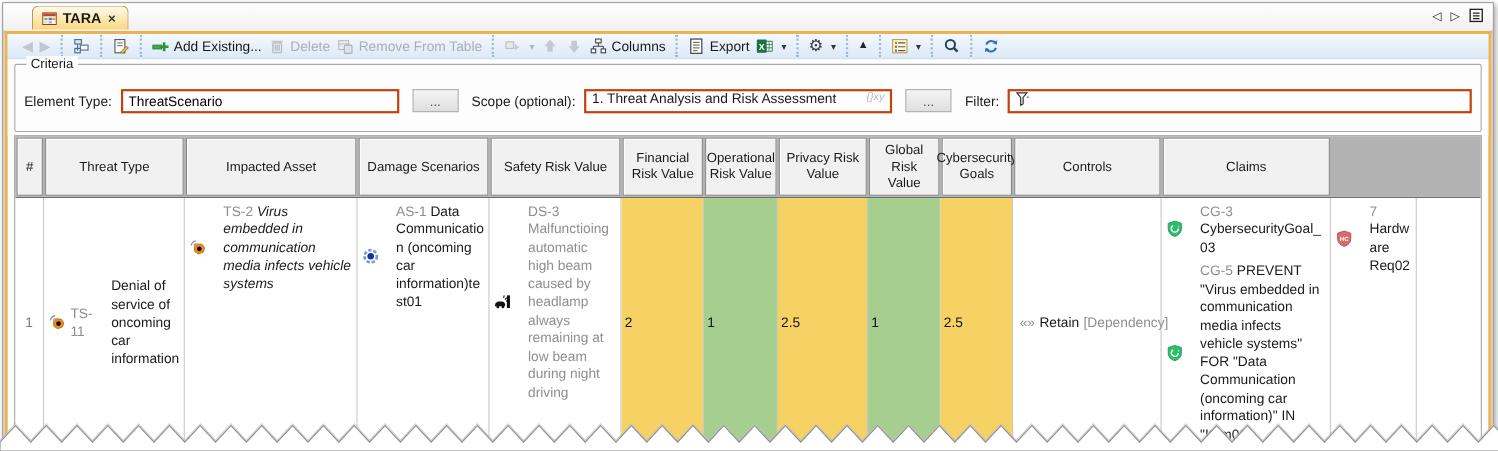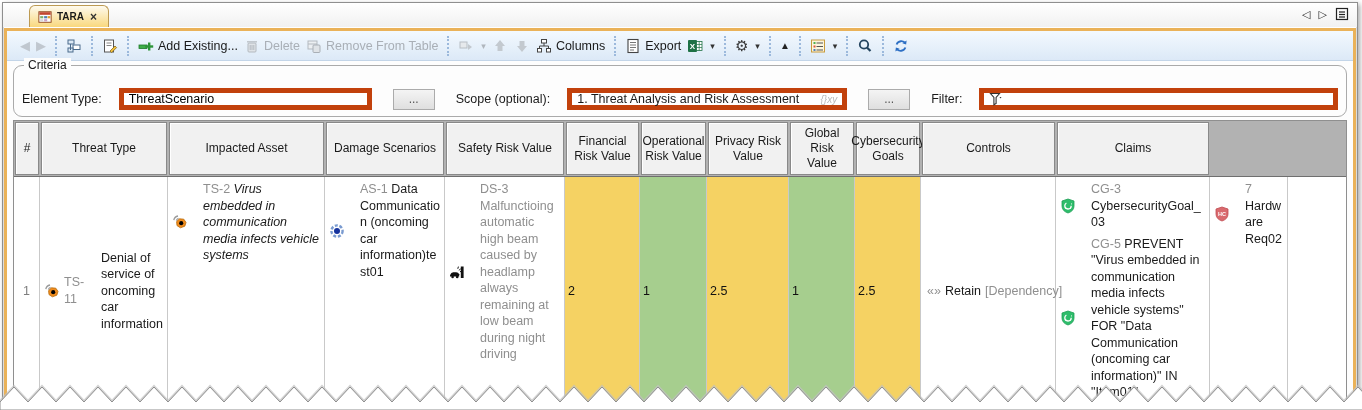--- a/index.html
+++ b/index.html
@@ -4,21 +4,21 @@
 <style>
   * { margin:0; padding:0; box-sizing:border-box; }
   html,body { width:1362px; height:410px; background:#fff; font-family:"Liberation Sans", sans-serif; overflow:hidden; }
   .panel { position:absolute; left:2px; top:2px; width:1356px; height:408px;
     background:#fff; border:1px solid #8f8f8f; box-shadow:2px 2px 5px rgba(0,0,0,.35), inset 0 0 0 1px #dcdcdc; }
   
   .tabbar { height:24px; background:linear-gradient(#ffffff,#f1f1f1); display:flex; align-items:flex-end; position:relative; padding-left:26px; }
   .tab { height:22px; display:flex; align-items:center; gap:5px; padding:0 10px 0 8px;
     background:linear-gradient(#fefaee,#f9d87e); border:1px solid #bd9a52; border-bottom:none;
     border-radius:6px 6px 0 0; position:relative; z-index:2; }
-  .tab-label { font-size:10px; font-weight:bold; color:#1a1a1a; }
+  .tab-label { font-size:13px; font-weight:bold; color:#1a1a1a; }
   .tab-close { font-size:12px; color:#333; font-weight:bold; cursor:default; padding:0 1px; }
   .tab-controls { position:absolute; right:8px; top:4px; display:flex; gap:8px; align-items:center; }
   .tab-controls span { font-size:11px; color:#222; }
   
   .content { position:absolute; left:1px; top:25px; right:1px; bottom:0;
     border-left:3px solid #eab259; border-right:3px solid #eab259; border-top:3px solid #eab259;
     background:#fdfdfd; display:flex; flex-direction:column; }
   
   .toolbar { height:30px; background:linear-gradient(#f3f9fe,#dcE9f7); border-bottom:1px solid #c3d5e8;
     display:flex; align-items:center; padding:0 6px; font-size:12.5px; color:#1a1a1a; white-space:nowrap; }
@@ -28,26 +28,26 @@
   .disabled, .disabled .lbl { color:#a9afb6;text-align:right; }
   .lbl { font-size:12.5px; }
   .dd { font-size:9px; color:#333; margin-left:1px; }
   .dd.gray { color:#b0b6bd; }
   .nav-arrow { font-size:13px; color:#c0c7cf; }
   .tri-up { font-size:10px; color:#222; }
   .gear { font-size:15px; color:#3a3a3a; line-height:1; }
   svg { display:block; }
   
   .criteria-wrap { padding:4px 6px 3px 6px; background:#fdfdfd; }
-  .criteria-box { border:1px solid #aaa; border-radius:9px; position:relative; padding:10px 8px 6px 8px; }
+  .criteria-box { border:1px solid #aaa; border-radius:2px; position:relative; padding:10px 8px 16px 8px; }
   .criteria-title { position:absolute; top:-8px; left:10px; background:#fdfdfd; padding:0 4px; font-size:12px; color:#1a1a1a; }
-  .crow { display:flex; align-items:center; gap:17px;margin-top:12px; }
+  .crow { display:flex; align-items:center; gap:8px;margin-top:12px; }
   .clabel { font-size:12.5px; color:#1a1a1a; white-space:nowrap; }
-  .cinput { height:22px; border:5px solid #c2410c; background:#fff; font-size:12.5px; color:#1a1a1a;
-    display:flex; align-items:center; padding:0 5px; }
+  .cinput { height:22px; border:2px solid #c2410c; background:#fff; font-size:12.5px; color:#1a1a1a;
+    display:flex; padding:0 5px; }
   .cinput input { border:none; outline:none; flex:1; font:inherit; background:transparent; height:100%; }
   .w-elem { width:253px; }
   .w-scope { width:280px; justify-content:space-between; }
   .w-filter { flex:1; gap:4px; }
   .expr { color:#b9b9b9; font-size:10px; font-style:italic; }
   .dots-btn { width:42px; height:21px; background:linear-gradient(#f4f4f4,#dfdfdf); border:1px solid #ababab;
     font-size:12px; color:#555; display:flex; align-items:center; justify-content:center; margin:0 4px; }
   
   .table { margin:0 6px; border:1px solid #8f8f8f; background:#fff; }
   .grid { display:grid; grid-template-columns:26px 128px 157px 120px 120px 75px 67px 82px 66px 66px 135px 154px 78px 1fr; }

